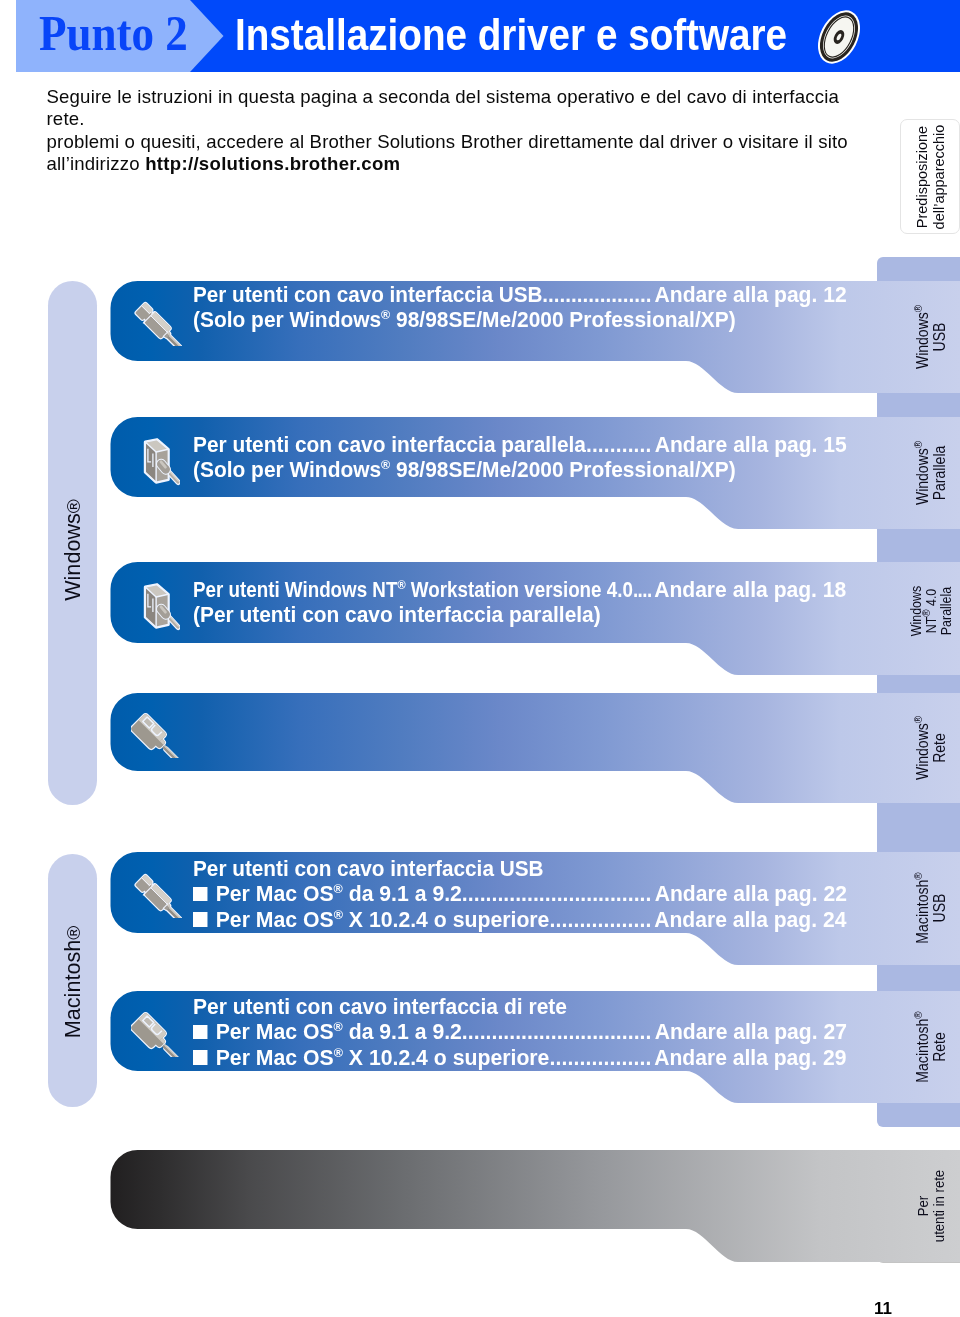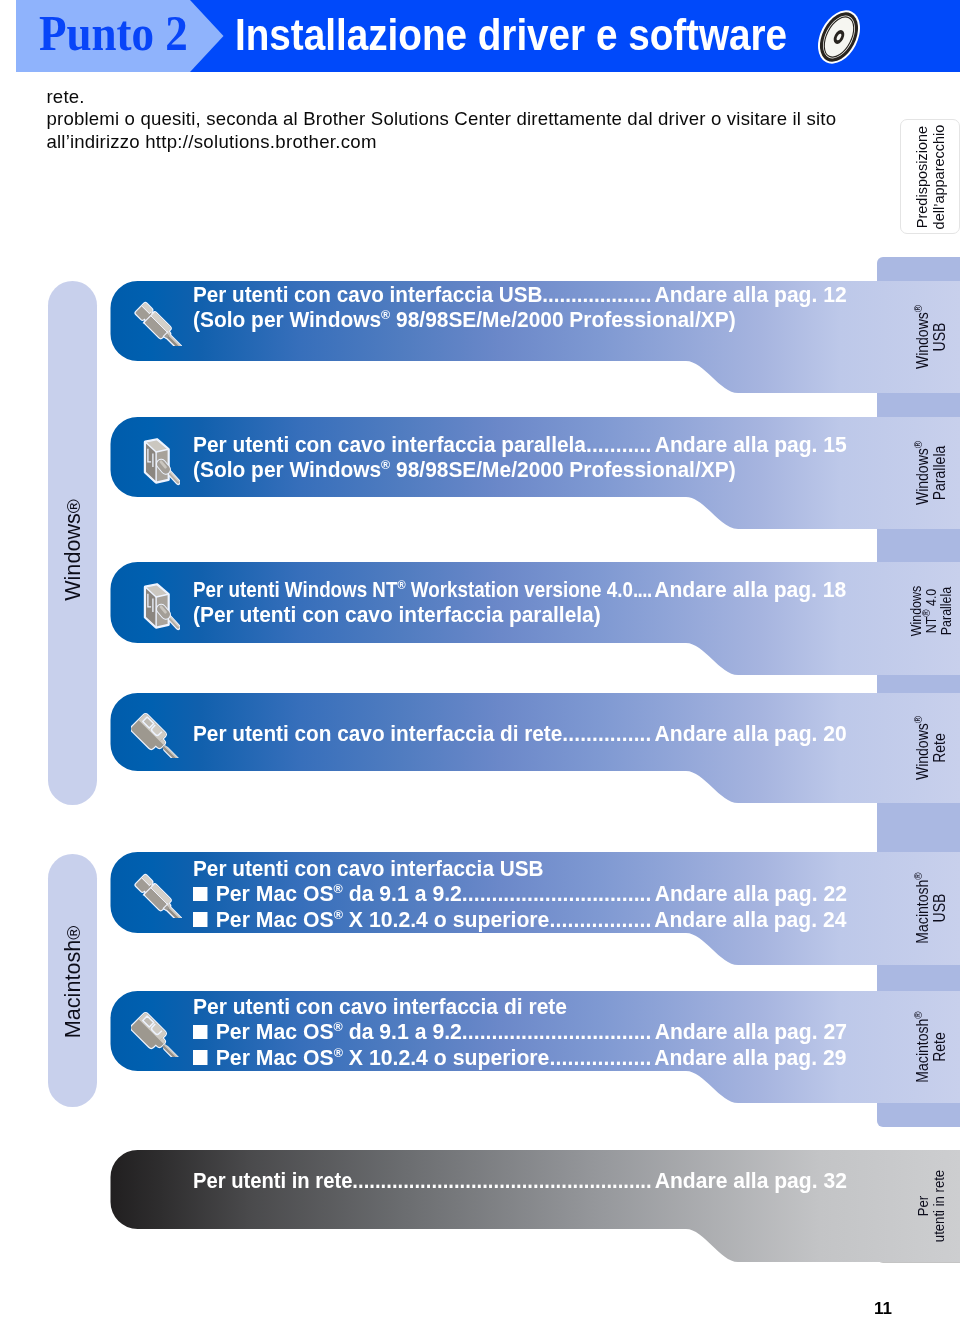--- a/index.html
+++ b/index.html
@@ -15,21 +15,21 @@
             font-size:50px;font-weight:700;color:#0845f8;line-height:52px;white-space:nowrap;
             transform:scaleX(0.90);transform-origin:0 50%;}
   #hdr-title{position:absolute;left:218.5px;top:13px;font-size:45px;font-weight:700;color:#fff;
              line-height:44px;white-space:nowrap;
              transform:scaleX(0.859);transform-origin:0 50%;}
   #hdr-cd{position:absolute;left:797px;top:8px;}
 
   
   #intro{position:absolute;left:46.5px;top:86px;width:860px;font-size:18.6px;color:#0a0a0a;
          line-height:22.35px;letter-spacing:0.18px;}
-  #intro .u{font-weight:400;letter-spacing:0.3px;}
+  #intro .u{font-weight:700;letter-spacing:0.3px;}
 
   
   #toptab{position:absolute;left:900px;top:119px;width:60px;height:115px;
           background:#fff;border:1px solid #e4e4e4;border-radius:7px;box-sizing:border-box;}
   #toptab .tt{position:absolute;left:30px;top:57px;white-space:nowrap;font-size:14.5px;
               line-height:17px;text-align:center;color:#0c0c14;
               transform:translate(-50%,-50%) rotate(-90deg);}
 
   
   .spine{position:absolute;left:877px;width:83px;}
@@ -72,22 +72,23 @@
           <ellipse cx="0" cy="0" rx="18.6" ry="28.4" fill="#ffffff"></ellipse>
           <ellipse cx="0" cy="0" rx="16.6" ry="26.4" fill="#28241f"></ellipse>
           <ellipse cx="0" cy="0" rx="13.6" ry="23" fill="#f6f6f1"></ellipse>
           <ellipse cx="0" cy="0" rx="12.3" ry="21.6" fill="none" stroke="#28241f" stroke-width="1.1"></ellipse>
           <ellipse cx="0" cy="0" rx="4.6" ry="7.4" fill="#28241f"></ellipse>
           <ellipse cx="0" cy="0" rx="1.8" ry="3.6" fill="#f6f6f1"></ellipse>
         </g>
       </svg>
     </div>
     <div id="intro">
+      <div>Seguire le istruzioni in questa pagina a seconda del sistema operativo e del cavo di interfaccia</div>
       <div>rete.</div>
-      <div>problemi o quesiti, seconda al Brother Solutions Center direttamente dal driver o visitare il sito</div>
+      <div>problemi o quesiti, accedere al Brother Solutions Brother direttamente dal driver o visitare il sito</div>
       <div><span>all’indirizzo </span><span class="u">http://solutions.brother.com</span></div>
     </div>
     <div id="toptab">
       <div class="tt">
         <div>Predisposizione</div>
         <div>dell’apparecchio</div>
       </div>
     </div>
     <div class="spine" style="top: 257px; height: 870px; background: rgb(170, 184, 226); border-radius: 6px 0px 0px 6px;"></div>
     <div class="spine" style="top: 1150px; height: 113px; background: rgb(196, 196, 196); border-radius: 6px 0px 0px 6px;"></div>
@@ -258,23 +259,20 @@
           <path d="M0 3.0 q0-3.0 3.0-3.0 h24 q3.0 0 3.0 3.0 v3.4 h2.2 q3.0 0 3.0 3.0 v3.2 q0 3.0-3.0 3.0 h-2.2 v3.4 q0 3.0-3.0 3.0 H3.0 q-3.0 0-3.0-3.0 Z" stroke="#eef4ff" stroke-width="2.4" stroke-linejoin="round" fill="#eef4ff"></path>
           <path d="M36 11.3 L56 11.3" stroke="#96918a" stroke-width="2.8" fill="none"></path>
           <path d="M36 9.5 L56 9.5" stroke="#cdc9c2" stroke-width="1.5" fill="none"></path>
           <path d="M0 3.0 q0-3.0 3.0-3.0 h24 q3.0 0 3.0 3.0 v3.4 h2.2 q3.0 0 3.0 3.0 v3.2 q0 3.0-3.0 3.0 h-2.2 v3.4 q0 3.0-3.0 3.0 H3.0 q-3.0 0-3.0-3.0 Z" fill="#9d988f"></path>
           <path d="M0 3.0 q0-3.0 3.0-3.0 h24 q3.0 0 3.0 3.0 v6.8 H0Z" fill="#cfcbc4"></path>
           <path d="M30 6.4 h2.2 q3.0 0 3.0 3.0 v0.4 h-5.2Z" fill="#cfcbc4"></path>
           <path d="M3.8 1.6 h9.2 v6.2 h-9.2 Z" fill="#c0bcb5" stroke="#eef4ff" stroke-width="1.4" stroke-linejoin="round"></path>
           <path d="M15.2 1.6 v4.0 q0 2.6 2.6 2.6 h4.2 q2.6 0 2.6-2.6 v-4.0" fill="none" stroke="#eef4ff" stroke-width="1.5" stroke-linejoin="round"></path>
         </g>
       </svg>
-      <div class="rowtxt" style="left: 193px; top: 28px;">
-        <span class="ln" style="transform: scaleX(0.944);"><span>Per utenti con cavo interfaccia di rete</span><span class="dots" style="letter-spacing: 0.1818px; margin-right: 3px;">...............</span><span class="page" style="display: inline-block; transform-origin: 0px 50%; transform: scaleX(1.0148);">Andare alla pag. 20</span></span>
-      </div>
     </div>
     <div class="rtab" style="left: 932px; top: 748px; transform: rotate(-90deg) scaleX(0.9) translate(-50%, -50%);">
       <div><span>Windows</span><sup>®</sup></div>
       <div>Rete</div>
     </div>
     <div class="row" style="top: 852px; height: 113px; width: 960px;">
       <svg class="rowshape" width="960" height="113" viewBox="0 0 960 113">
         <defs>
           <linearGradient id="grad-4" x1="0" y1="0" x2="1" y2="0">
             <stop offset="0" stop-color="#005cab"></stop>
@@ -367,22 +365,19 @@
             <stop offset="0.058" stop-color="#2e2d2e"></stop>
             <stop offset="0.164" stop-color="#4a4a4c"></stop>
             <stop offset="0.341" stop-color="#6a6c6f"></stop>
             <stop offset="0.576" stop-color="#96989c"></stop>
             <stop offset="0.835" stop-color="#c3c4c6"></stop>
             <stop offset="1" stop-color="#cdced0"></stop>
           </linearGradient>
         </defs>
         <path d="M 137.5 0 H 960 V 112 H 738 C 720 112 704 79 686 79 H 137.5 A 27 27 0 0 1 110.5 52 V 27 A 27 27 0 0 1 137.5 0 Z" fill="url(#grad-6)"></path>
       </svg>
-      <div class="rowtxt" style="left: 193px; top: 18px;">
-        <span class="ln" style="transform: scaleX(0.918);"><span>Per utenti in rete</span><span class="dots" style="letter-spacing: 0.0373px; margin-right: 3px;">.....................................................</span><span class="page" style="display: inline-block; transform-origin: 0px 50%; transform: scaleX(1.0436);">Andare alla pag. 32</span></span>
-      </div>
     </div>
     <div class="rtab" style="left: 932px; top: 1206px; font-size: 14.6px; line-height: 15.62px; transform: rotate(-90deg) scaleX(0.9) translate(-50%, -50%);">
       <div>Per</div>
       <div>utenti in rete</div>
     </div>
     <div id="pgnum">11</div>
   </div>
 
 </body></html>

